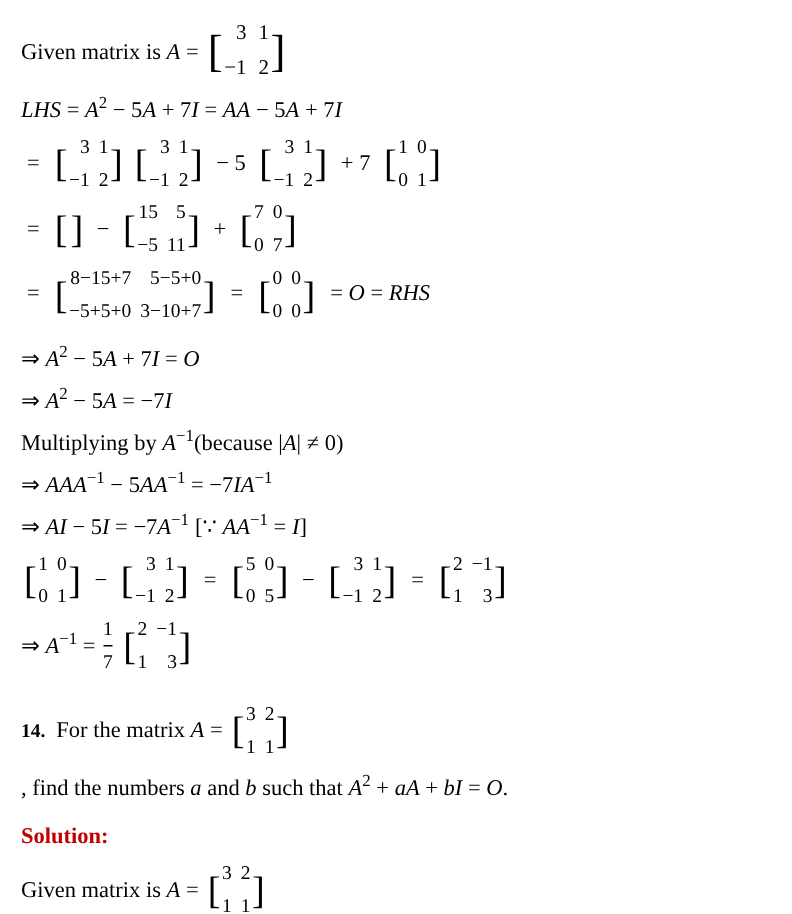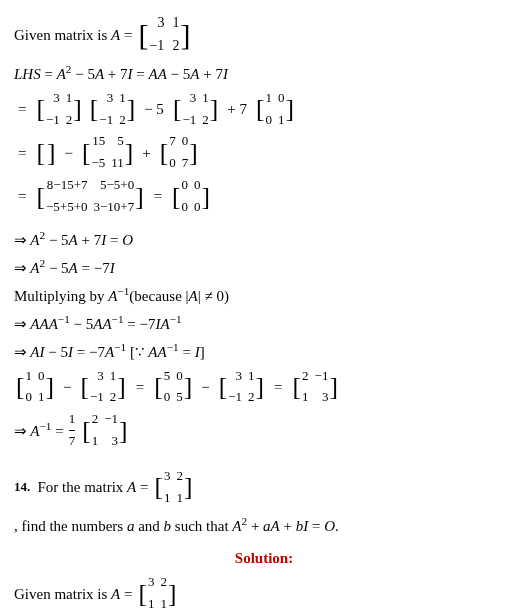--- a/index.html
+++ b/index.html
@@ -53,21 +53,21 @@
       display: inline-flex;
       flex-direction: column;
       align-items: center;
       font-size: 13px;
       vertical-align: middle;
       margin: 0 1px;
     }
     .fraction .num { border-bottom: 1px solid #000; padding-bottom: 0px; }
     .fraction .den { padding-top: 0px; }
     .problem-num { font-weight: bold; font-size: 13px; }
-    .solution-label { color: #c00000; font-weight: bold; margin: 6px 0 2px; text-align: center; }
+    .solution-label { color: #c00000; font-weight: bold; margin: 6px 0 2px; }
     .line-block { margin: 1px 0; }
     .superscript { font-size: 0.75em; vertical-align: super; }
   </style>
 </head>
 <body>
 
 <div>
 
   <div class="math-line">
     <span>Given matrix is <i>A</i> =</span>
@@ -179,20 +179,21 @@
     <div class="matrix-wrap small-matrix">
       <span class="matrix-bracket left">[</span>
       <div class="matrix-grid two-row">
         <span>0</span>
           <span>0</span>
         <span>0</span>
           <span>0</span>
       </div>
       <span class="matrix-bracket right">]</span>
     </div>
+    <span class="equals">= <i>O</i> = <i>RHS</i></span>
   </div>
 
   <div class="section-divider"></div>
 
   <div class="math-line">
     <span>⇒ <i>A</i><sup class="superscript">2</sup> − 5<i>A</i> + 7<i>I</i> = <i>O</i></span>
   </div>
   <div class="math-line">
     <span>⇒ <i>A</i><sup class="superscript">2</sup> − 5<i>A</i> = −7<i>I</i></span>
   </div>

